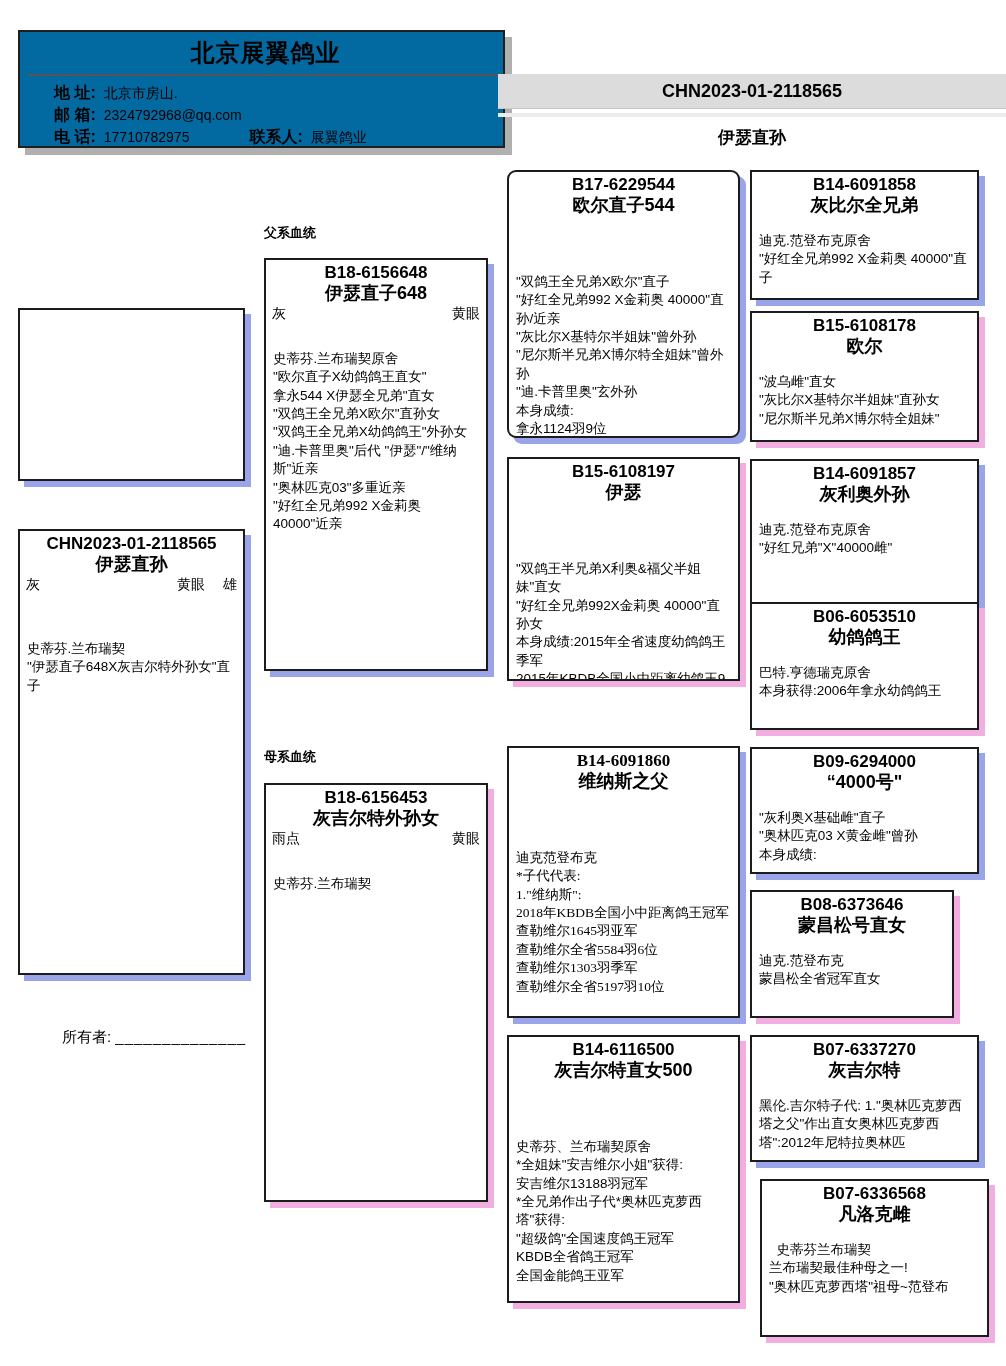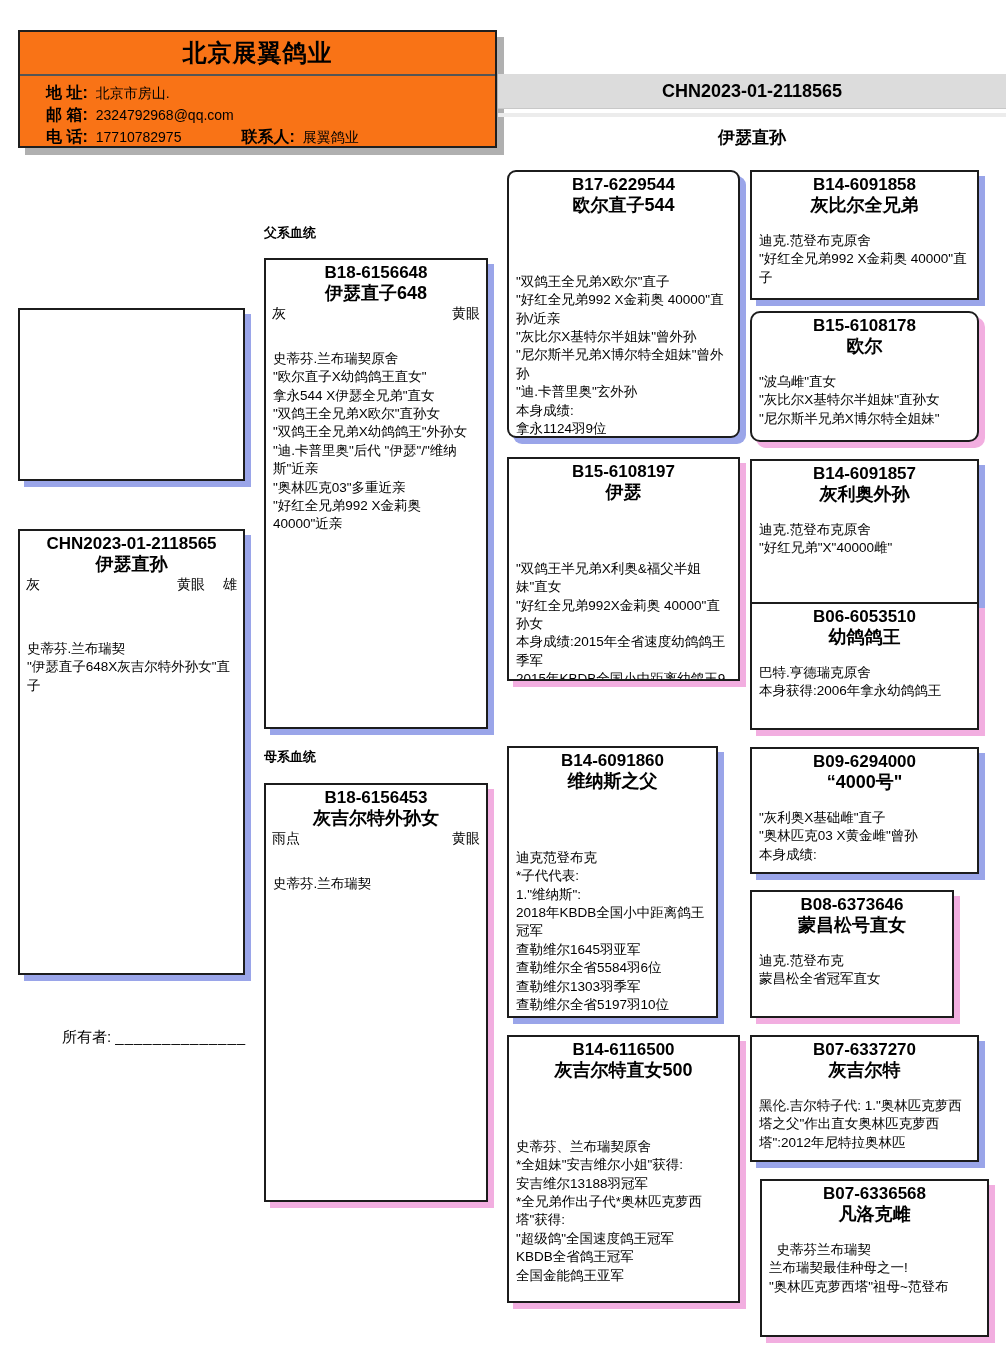--- a/index.html
+++ b/index.html
@@ -3,22 +3,23 @@
 <meta charset="utf-8">
 <style>
   html,body{margin:0;padding:0;background:#fff;}
   #canvas{
     position:relative;width:1006px;height:1366px;background:#ffffff;
     font-family:"Liberation Sans","DejaVu Sans",sans-serif;color:#000;overflow:hidden;
   }
   
   .loft-card{
     position:absolute;left:18px;top:30px;width:475px;height:114px;
-    background:#f97316;border:2px solid #1f1f1f;
+    background:#0369a1;border:2px solid #1f1f1f;
     box-shadow:7px 7px 0 var(--card-shadow,#b0b0b0);
+    padding-left:8px;
   }
   .loft-title{font-size:24px;font-weight:bold;text-align:center;padding-top:5px;letter-spacing:1px;}
   .loft-rule{border:none;border-top:2px solid #555;margin:5px 0 7px 0;}
   .loft-rows{padding-left:26px;font-size:14px;}
   .loft-row{margin-bottom:2px;line-height:20px;}
   .loft-label{font-size:16px;font-weight:bold;margin-right:8px;}
   .loft-label2{font-size:16px;font-weight:bold;margin:0 8px 0 60px;}
   
   .banner-bar{
     position:absolute;left:498px;top:74px;width:508px;height:34px;background:var(--bar-bg,#DCDCDC);
@@ -82,21 +83,21 @@
     <div class="ring">CHN2023-01-2118565</div>
     <div class="pname">伊瑟直孙</div>
     <div class="traits">
       <span>灰</span>
       <span class="right"><span>黄眼</span><span>雄</span></span>
     </div>
     <div class="pbody">史蒂芬.兰布瑞契
 "伊瑟直子648X灰吉尔特外孙女"直子</div>
   </div>
 
-  <div class="pbox sire g1" style="left:264px;top:258px;width:224px;height:471px;">
+  <div class="pbox sire g1" style="left:264px;top:258px;width:224px;height:413px;">
     <div class="ring">B18-6156648</div>
     <div class="pname">伊瑟直子648</div>
     <div class="traits">
       <span>灰</span>
       <span class="right"><span>黄眼</span></span>
     </div>
     <div class="pbody">史蒂芬.兰布瑞契原舍
 "欧尔直子X幼鸽鸽王直女"
 拿永544 X伊瑟全兄弟"直女
 "双鸽王全兄弟X欧尔"直孙女
@@ -129,21 +130,21 @@
   </div>
   <div class="pbox dam g2" style="left:507px;top:457px;width:233px;height:224px;">
     <div class="ring">B15-6108197</div>
     <div class="pname">伊瑟</div>
     <div class="pbody">"双鸽王半兄弟X利奥&amp;福父半姐妹"直女
 "好红全兄弟992X金莉奥 40000"直孙女
 本身成绩:2015年全省速度幼鸽鸽王季军
 2015年KBDB全国小中距离幼鸽王9位
 慕伦1779羽5位</div>
   </div>
-  <div class="pbox sire g2" style="left:507px;top:746px;width:211px;height:272px;">
+  <div class="pbox sire g2" style="left:507px;top:746px;width:233px;height:272px;font-family:Liberation Serif, serif;">
     <div class="ring">B14-6091860</div>
     <div class="pname">维纳斯之父</div>
     <div class="pbody">迪克范登布克
 *子代代表:
 1."维纳斯":
 2018年KBDB全国小中距离鸽王冠军
 查勒维尔1645羽亚军
 查勒维尔全省5584羽6位
 查勒维尔1303羽季军
 查勒维尔全省5197羽10位</div>
@@ -160,21 +161,21 @@
 KBDB全省鸽王冠军
 全国金能鸽王亚军</div>
   </div>
 
   <div class="pbox sire g3" style="left:750px;top:170px;width:229px;height:130px;">
     <div class="ring">B14-6091858</div>
     <div class="pname">灰比尔全兄弟</div>
     <div class="pbody">迪克.范登布克原舍
 "好红全兄弟992 X金莉奥 40000"直子</div>
   </div>
-  <div class="pbox dam g3" style="left:750px;top:311px;width:229px;height:131px;border-radius:10px;">
+  <div class="pbox dam g3" style="left:750px;top:311px;width:229px;height:131px;">
     <div class="ring">B15-6108178</div>
     <div class="pname">欧尔</div>
     <div class="pbody">"波乌雌"直女
 "灰比尔X基特尔半姐妹"直孙女
 "尼尔斯半兄弟X博尔特全姐妹"</div>
   </div>
   <div class="pbox sire g3" style="left:750px;top:459px;width:229px;height:160px;">
     <div class="ring">B14-6091857</div>
     <div class="pname">灰利奥外孙</div>
     <div class="pbody">迪克.范登布克原舍

